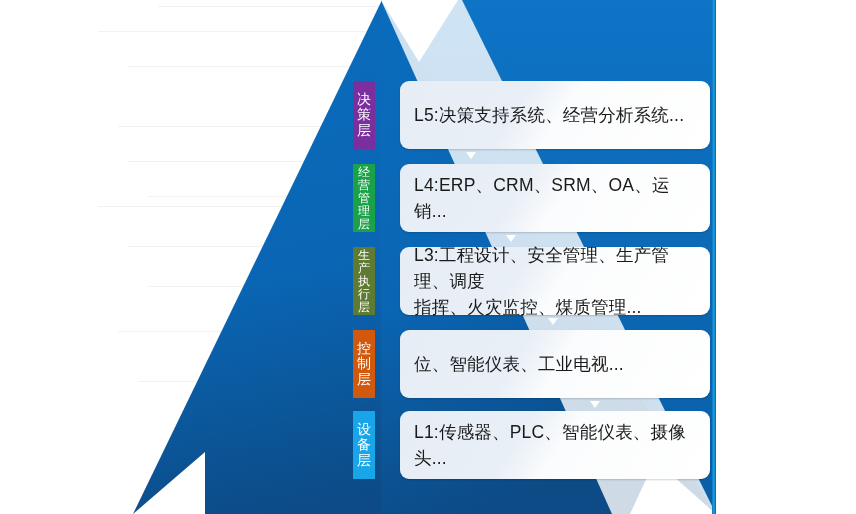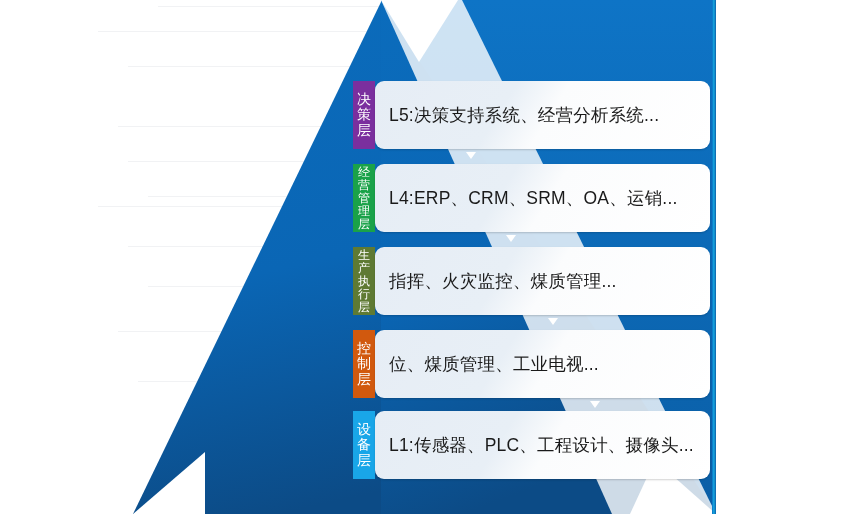--- a/index.html
+++ b/index.html
@@ -49,21 +49,21 @@
     letter-spacing:0px;
     font-weight:400;
     writing-mode:horizontal-tb;
     text-align:center;
     padding:2px 0;
   }
   .layer-tag span{display:block;}
 
   .layer-box{
     flex:1;
-    margin-left:0;
+    margin-left:25px;
     border-radius:9px;
     background:linear-gradient(122deg,#e6edf5 0%,#e8eff6 38%,#fbfcfd 52%,#ffffff 100%);
     box-shadow:0 1px 2px rgba(0,0,0,.18);
     display:flex;
     align-items:center;
     padding:0 14px;
     box-sizing:border-box;
   }
   .layer-text{
     color:#1a1a1a;
@@ -176,46 +176,47 @@
   <div class="layer-row" style="left:353px;top:247px;width:357px;height:68px;">
     <div class="layer-tag" style="background:#5f7a33;font-size:12px;line-height:13px;">
       <span>生</span>
       <span>产</span>
       <span>执</span>
       <span>行</span>
       <span>层</span>
     </div>
     <div class="layer-box">
       <div>
+        <div class="layer-text">L3:工程设计、安全管理、生产管理、调度</div>
         <div class="layer-text">指挥、火灾监控、煤质管理...</div>
       </div>
     </div>
   </div>
   <div class="chevron" style="left:548px;top:318px;"></div>
 
   <div class="layer-row" style="left:353px;top:330px;width:357px;height:68px;">
     <div class="layer-tag" style="background:#d1590e;">
       <span>控</span>
       <span>制</span>
       <span>层</span>
     </div>
     <div class="layer-box">
       <div>
-        <div class="layer-text">位、煤质管理、工业电视...</div>
+        <div class="layer-text">位、智能仪表、工业电视...</div>
       </div>
     </div>
   </div>
   <div class="chevron" style="left:590px;top:401px;"></div>
 
   <div class="layer-row" style="left:353px;top:411px;width:357px;height:68px;">
     <div class="layer-tag" style="background:#19a6e8;">
       <span>设</span>
       <span>备</span>
       <span>层</span>
     </div>
     <div class="layer-box">
       <div>
-        <div class="layer-text">L1:传感器、PLC、工程设计、摄像头...</div>
+        <div class="layer-text">L1:传感器、PLC、智能仪表、摄像头...</div>
       </div>
     </div>
   </div>
 
 </div>
 
 </body></html>

